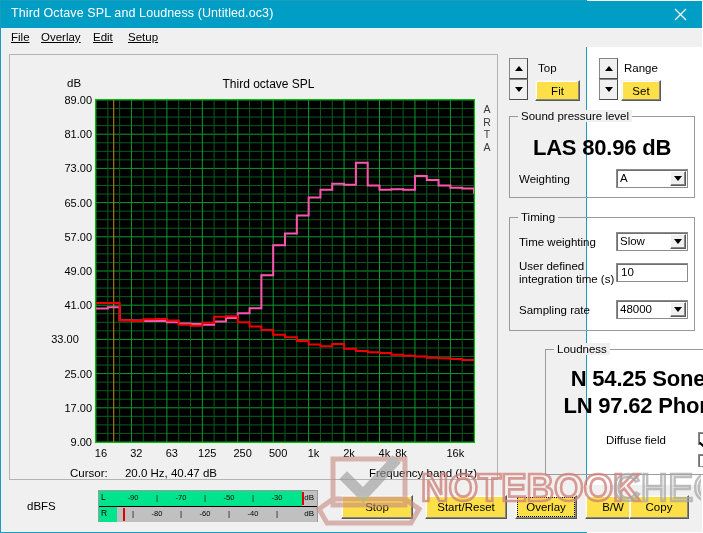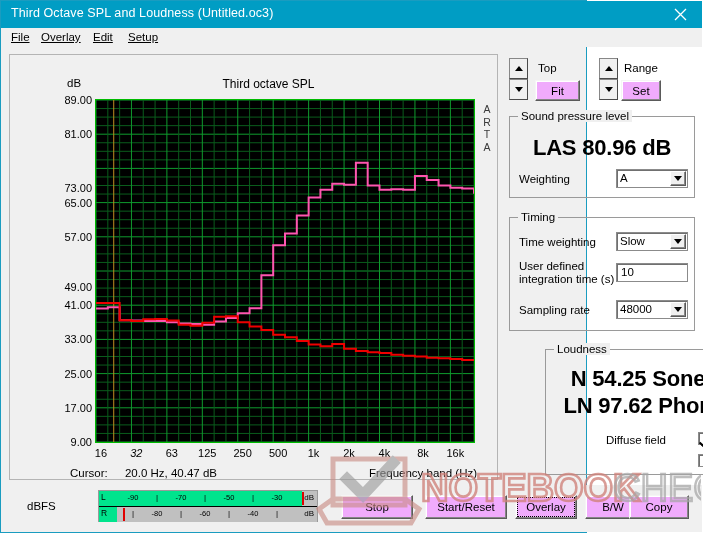--- a/index.html
+++ b/index.html
@@ -124,21 +124,21 @@
     border:1px solid #878787;
     border-right-color:#4a4a4a; border-bottom-color:#4a4a4a;
     box-sizing:border-box;
     display:flex; align-items:center; justify-content:center;
   }
   .spin.up { top:0; } .spin.dn { top:21px; }
   .tri { width:0;height:0;border-left:4px solid transparent;border-right:4px solid transparent; }
   .tri.up { border-bottom:5px solid #000; }
   .tri.dn { border-top:5px solid #000; }
   .btn3d {
-    background:#f0abfc;
+    background:#fde047;
     border:1px solid #f5f5f5;
     border-right-color:#5a5a5a; border-bottom-color:#5a5a5a;
     box-shadow: inset -1px -1px 0 #868686, inset 1px 1px 0 #ffffff;
     box-sizing:border-box;
     font-family:"Liberation Sans", sans-serif;
     font-size:11.5px;
     color:#000;
     display:flex; align-items:center; justify-content:center;
     cursor:default;
   }
@@ -262,26 +262,26 @@
   </div>
 
   <div class="chartpanel">
     <div class="axis-unit">dB</div>
     <div class="chart-title">Third octave SPL</div>
 
     <div class="ylabs" id="ylabs">
         <div class="ylab" style="top: 343px;">9.00</div>
         <div class="ylab" style="top: 308.8px;">17.00</div>
         <div class="ylab" style="top: 274.6px;">25.00</div>
-        <div class="ylab" style="top: 240.4px;">33.00</div>
+        <div class="ylab" style="top: 240.4px; text-align: center;">33.00</div>
         <div class="ylab" style="top: 206.2px;">41.00</div>
-        <div class="ylab" style="top: 188px; text-align: right;">49.00</div>
+        <div class="ylab" style="top: 172px; text-align: right;">49.00</div>
         <div class="ylab" style="top: 137.8px;">57.00</div>
         <div class="ylab" style="top: 103.6px;">65.00</div>
-        <div class="ylab" style="top: 69.4px; margin-top: 20px;">73.00</div>
+        <div class="ylab" style="top: 69.4px;">73.00</div>
         <div class="ylab" style="top: 35.2px;">81.00</div>
         <div class="ylab" style="top: 1px;">89.00</div>
       </div>
 
     <div class="plot" id="plot">
       <svg id="plotsvg" width="378" height="342" viewBox="0 0 378 342">
           <line x1="0" y1="342" x2="378" y2="342" stroke="#0f9b2e" stroke-width="1"></line>
           <line x1="0" y1="333.45" x2="378" y2="333.45" stroke="#0a5c1c" stroke-width="1"></line>
           <line x1="0" y1="324.9" x2="378" y2="324.9" stroke="#0a5c1c" stroke-width="1"></line>
           <line x1="0" y1="316.35" x2="378" y2="316.35" stroke="#0a5c1c" stroke-width="1"></line>
@@ -356,29 +356,29 @@
           <line x1="366.1875" y1="0" x2="366.1875" y2="342" stroke="#0a5c1c" stroke-width="1"></line>
           <line x1="378" y1="0" x2="378" y2="342" stroke="#0a5c1c" stroke-width="1"></line>
           <line x1="17.71875" y1="0" x2="17.71875" y2="342" stroke="#c08c20" stroke-width="1"></line>
           <path d="M0.00 208.62 L11.81 208.62 L11.81 207.34 L23.63 207.34 L23.63 220.16 L35.44 220.16 L35.44 220.59 L47.25 220.59 L47.25 221.02 L59.06 221.02 L59.06 221.02 L70.88 221.02 L70.88 222.30 L82.69 222.30 L82.69 223.58 L94.50 223.58 L94.50 224.01 L106.31 224.01 L106.31 224.87 L118.13 224.87 L118.13 221.44 L129.94 221.44 L129.94 218.03 L141.75 218.03 L141.75 213.32 L153.56 213.32 L153.56 208.19 L165.38 208.19 L165.38 175.28 L177.19 175.28 L177.19 145.35 L189.00 145.35 L189.00 133.38 L200.81 133.38 L200.81 115.43 L212.63 115.43 L212.63 97.47 L224.44 97.47 L224.44 89.77 L236.25 89.77 L236.25 83.79 L248.06 83.79 L248.06 84.64 L259.88 84.64 L259.88 62.84 L271.69 62.84 L271.69 85.50 L283.50 85.50 L283.50 89.77 L295.31 89.77 L295.31 89.35 L307.13 89.35 L307.13 89.77 L318.94 89.77 L318.94 76.09 L330.75 76.09 L330.75 79.94 L342.56 79.94 L342.56 85.50 L354.38 85.50 L354.38 87.64 L366.19 87.64 L366.19 88.49 L378.00 88.49 L378.00 92.77 L389.81 92.77 L389.81 100.46 L401.63 100.46 L401.63 121.84 L413.44 121.84 L413.44 132.52 L425.25 132.52 L425.25 151.76 L437.06 151.76" fill="none" stroke="#ff55b0" stroke-width="2"></path>
           <path d="M0.00 203.06 L11.81 203.06 L11.81 203.06 L23.63 203.06 L23.63 220.16 L35.44 220.16 L35.44 221.02 L47.25 221.02 L47.25 219.31 L59.06 219.31 L59.06 218.88 L70.88 218.88 L70.88 220.59 L82.69 220.59 L82.69 224.87 L94.50 224.87 L94.50 225.72 L106.31 225.72 L106.31 222.73 L118.13 222.73 L118.13 216.74 L129.94 216.74 L129.94 216.31 L141.75 216.31 L141.75 222.30 L153.56 222.30 L153.56 226.57 L165.38 226.57 L165.38 230.00 L177.19 230.00 L177.19 234.70 L189.00 234.70 L189.00 237.26 L200.81 237.26 L200.81 241.11 L212.63 241.11 L212.63 244.53 L224.44 244.53 L224.44 246.24 L236.25 246.24 L236.25 244.10 L248.06 244.10 L248.06 248.81 L259.88 248.81 L259.88 250.94 L271.69 250.94 L271.69 252.22 L283.50 252.22 L283.50 253.08 L295.31 253.08 L295.31 254.79 L307.13 254.79 L307.13 255.64 L318.94 255.64 L318.94 256.50 L330.75 256.50 L330.75 257.78 L342.56 257.78 L342.56 258.21 L354.38 258.21 L354.38 259.06 L366.19 259.06 L366.19 259.92 L378.00 259.92" fill="none" stroke="#ee0000" stroke-width="2"></path>
         </svg>
     </div>
 
     <div class="xlabs" id="xlabs">
         <div class="xlab" style="left: 5.90625px;">16</div>
-        <div class="xlab" style="left: 41.3438px; font-style: italic;">32</div>
+        <div class="xlab" style="left: 41.3438px;">32</div>
         <div class="xlab" style="left: 76.7812px; text-align: center;">63</div>
         <div class="xlab" style="left: 112.219px; text-align: right;">125</div>
         <div class="xlab" style="left: 147.656px;">250</div>
         <div class="xlab" style="left: 183.094px;">500</div>
         <div class="xlab" style="left: 218.531px;">1k</div>
         <div class="xlab" style="left: 253.969px;">2k</div>
         <div class="xlab" style="left: 289.406px;">4k</div>
-        <div class="xlab" style="left: 328px;">8k</div>
+        <div class="xlab" style="left: 306px;">8k</div>
         <div class="xlab" style="left: 360.281px;">16k</div>
       </div>
 
     <div class="arta">
       <div>A</div>
         <div>R</div>
         <div>T</div>
         <div>A</div>
     </div>
 

